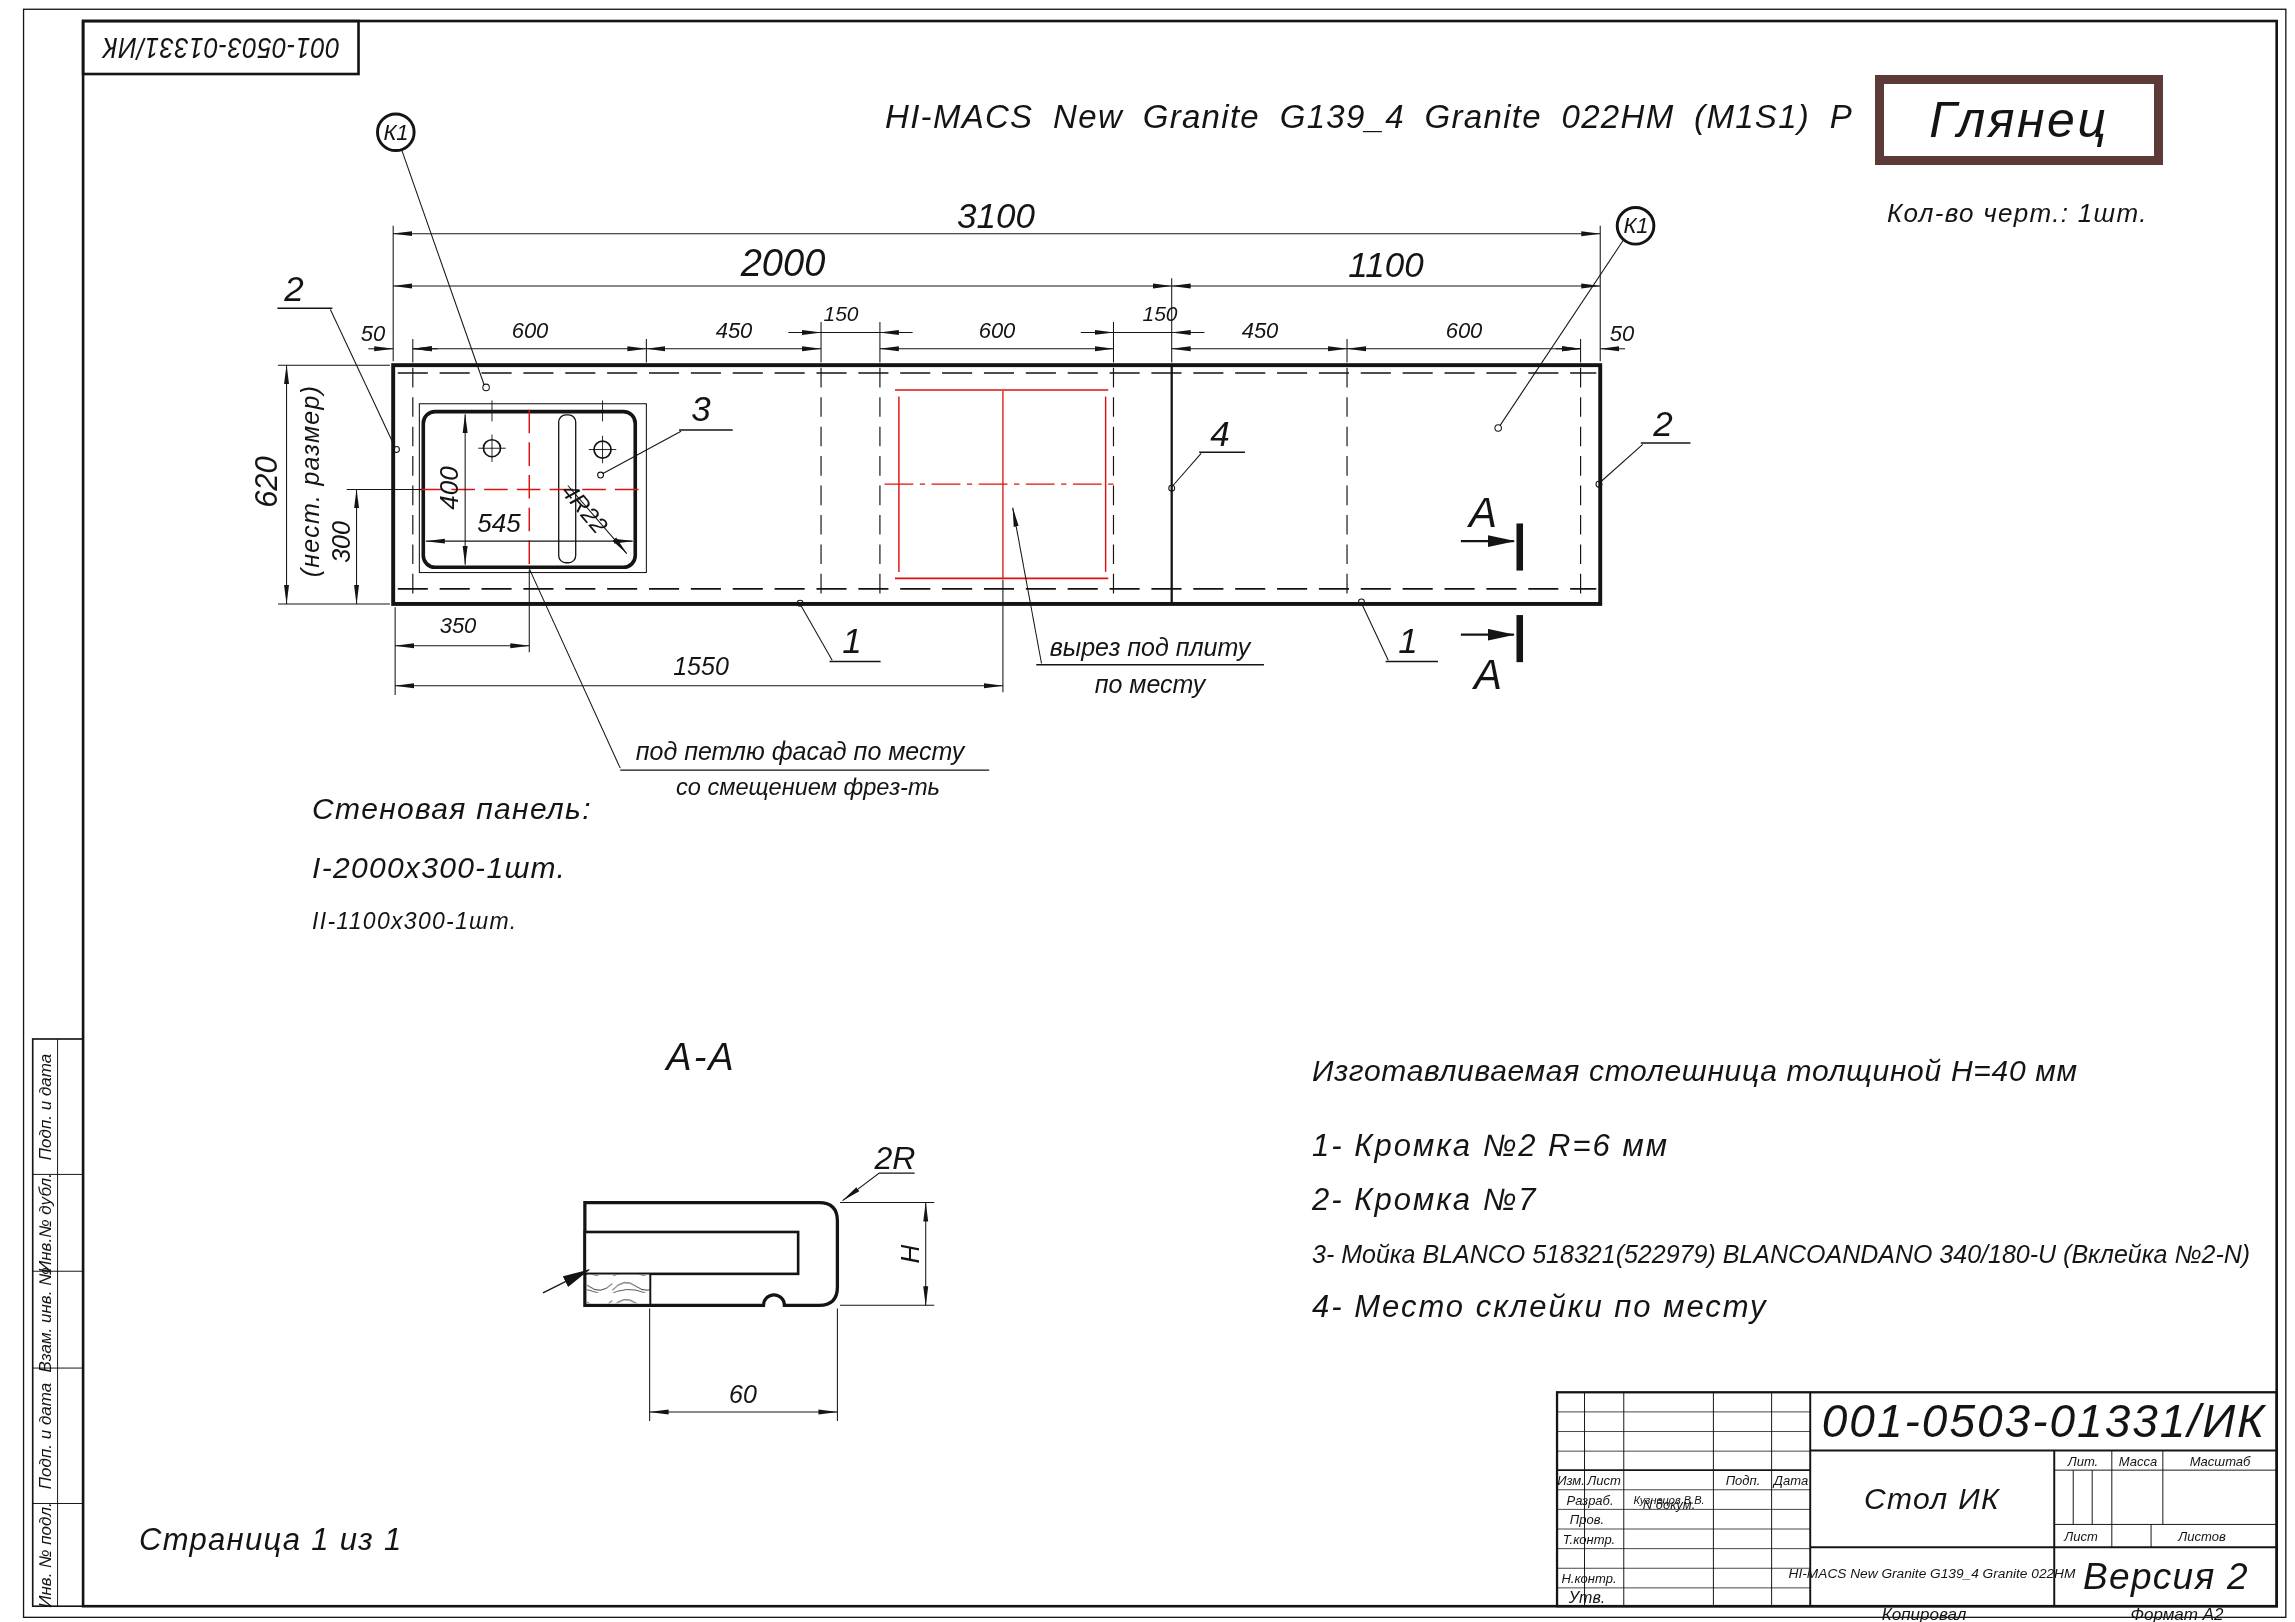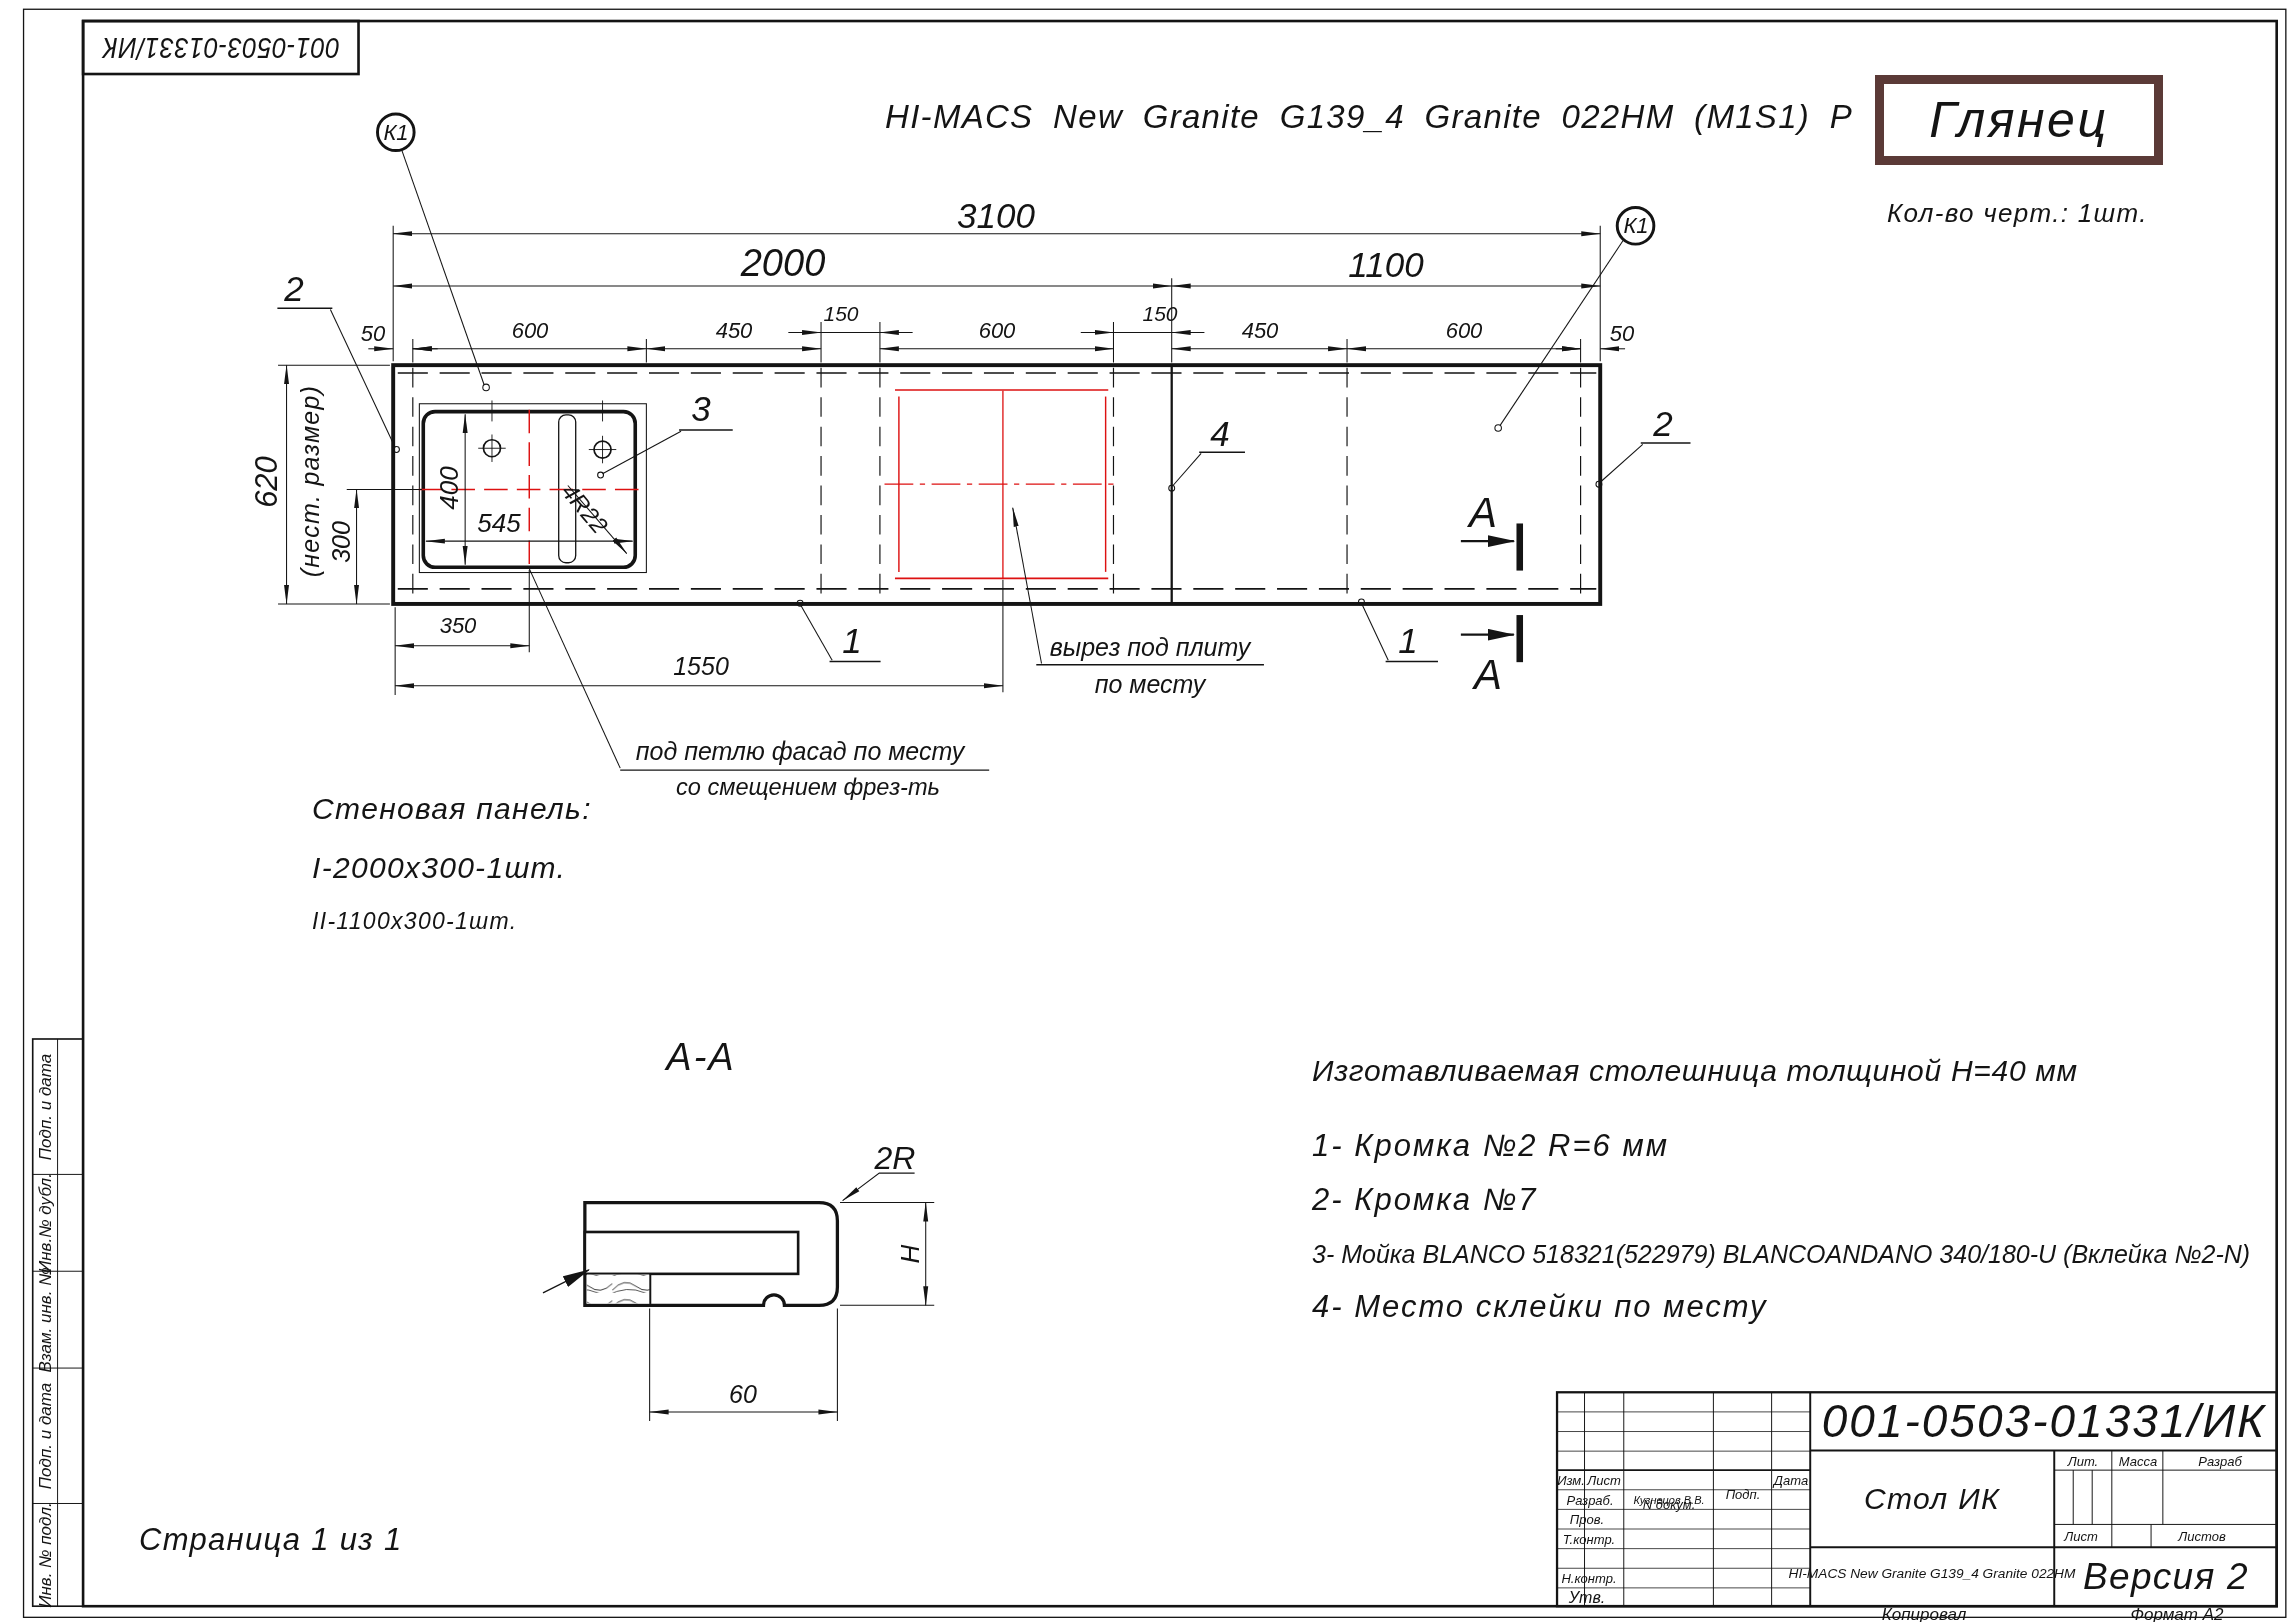--- a/index.html
+++ b/index.html
@@ -288,31 +288,31 @@
 
 <div class="tl" style="left:139px;top:1539px;font-size:31px;letter-spacing:1.3px;">Страница 1 из 1</div>
 
 <div class="t" style="left:2044px;top:1421px;font-size:46px;letter-spacing:2px;">001-0503-01331/ИК</div>
 <div class="t" style="left:1932px;top:1499px;font-size:30px;letter-spacing:1.3px;">Стол ИК</div>
 <div class="t" style="left:1932px;top:1574px;font-size:13.7px;">HI-MACS New Granite G139_4 Granite 022HM</div>
 <div class="t" style="left:2166px;top:1576px;font-size:37px;letter-spacing:1.3px;">Версия 2</div>
 <div class="t" style="left:1571px;top:1480px;font-size:13px;">Изм.</div>
 <div class="t" style="left:1604px;top:1480px;font-size:13px;">Лист</div>
 <div class="t" style="left:1669px;top:1480px;font-size:13px;margin-top:24px;">N докум.</div>
-<div class="t" style="left:1743px;top:1480px;font-size:13px;margin-top:14px;">Подп.</div>
+<div class="t" style="left:1743px;top:1480px;font-size:13px;">Подп.</div>
 <div class="t" style="left:1791px;top:1480px;font-size:13px;">Дата</div>
 <div class="t" style="left:1590px;top:1500px;font-size:13px;">Разраб.</div>
 <div class="t" style="left:1669px;top:1500px;font-size:11px;">Кузнецов В.В.</div>
 <div class="t" style="left:1587px;top:1519px;font-size:13px;">Пров.</div>
 <div class="t" style="left:1589px;top:1539px;font-size:13px;">Т.контр.</div>
 <div class="t" style="left:1589px;top:1578px;font-size:13px;">Н.контр.</div>
 <div class="t" style="left:1587px;top:1598px;font-size:16px;">Утв.</div>
 <div class="t" style="left:2083px;top:1461px;font-size:13px;">Лит.</div>
 <div class="t" style="left:2138px;top:1461px;font-size:13px;">Масса</div>
-<div class="t" style="left:2220px;top:1461px;font-size:13px;">Разраб</div>
+<div class="t" style="left:2220px;top:1461px;font-size:13px;">Масштаб</div>
 <div class="t" style="left:2081px;top:1536px;font-size:13px;">Лист</div>
 <div class="t" style="left:2202px;top:1536px;font-size:13px;">Листов</div>
 <div class="t" style="left:1924px;top:1614px;font-size:17px;">Копировал</div>
 <div class="t" style="left:2177px;top:1614px;font-size:17px;">Формат А2</div>
 
 <div class="rot" style="left:45px;top:1107px;font-size:17px;">Подп. и дата</div>
 <div class="rot" style="left:45px;top:1223px;font-size:17px;">Инв.№ дубл.</div>
 <div class="rot" style="left:45px;top:1320px;font-size:17px;">Взам. инв. №</div>
 <div class="rot" style="left:45px;top:1436px;font-size:17px;">Подп. и дата</div>
 <div class="rot" style="left:45px;top:1555px;font-size:17px;">Инв. № подл.</div>

